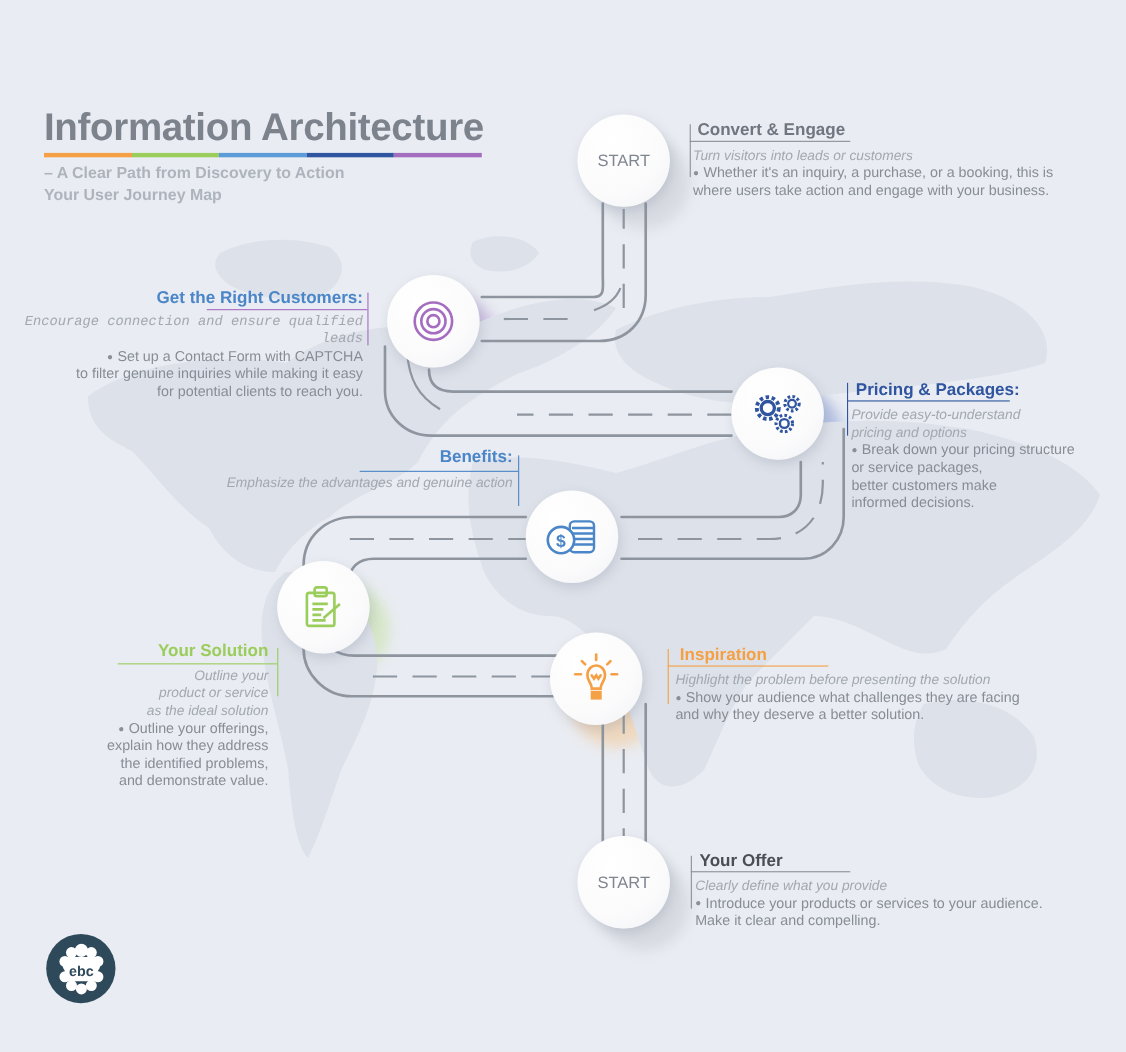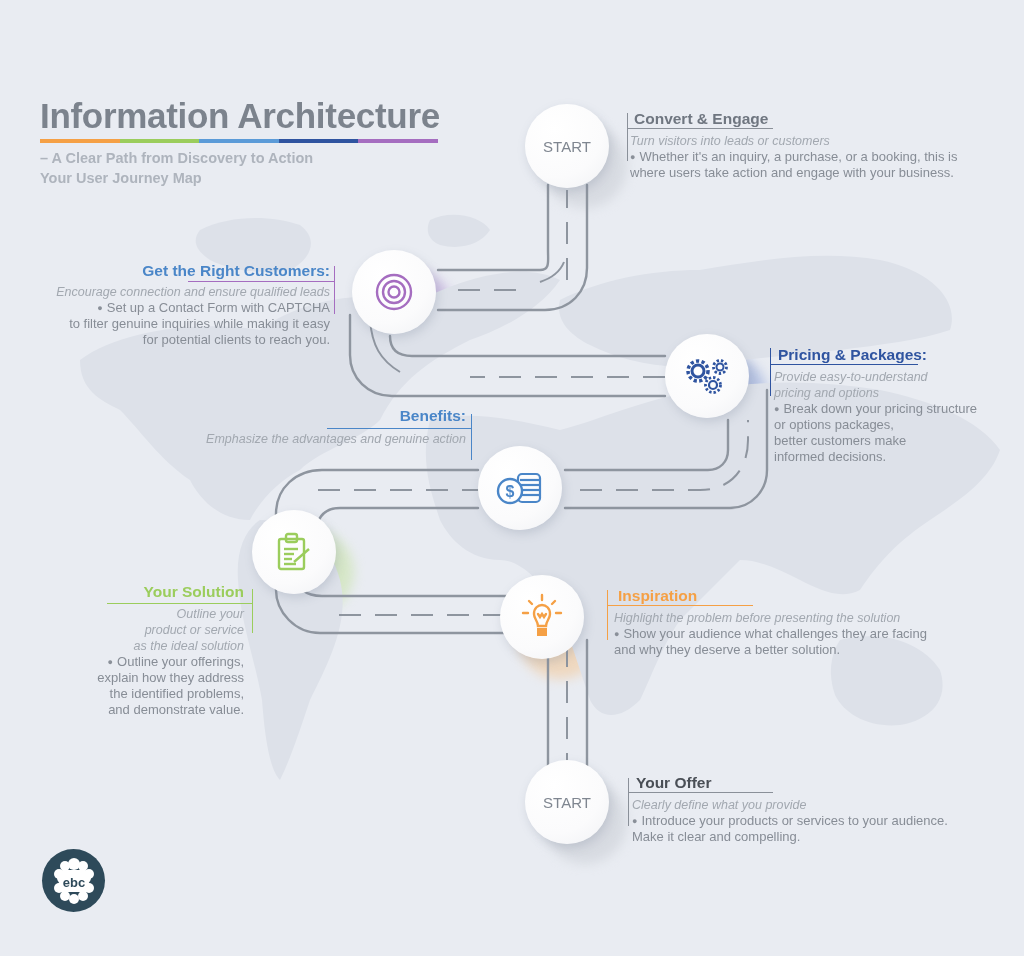--- a/index.html
+++ b/index.html
@@ -196,34 +196,34 @@
   <span class="head" style="color:#6F7680; margin-left:4px;">Convert &amp; Engage</span>
   <div class="sub" style="margin-top:5px;">Turn visitors into leads or customers</div>
   <div class="bullet">Whether it's an inquiry, a purchase, or a booking, this is</div>
   <div>where users take action and engage with your business.</div>
 </div>
 
 <div class="vline" style="left:334px; top:266px; height:48px; background:#A56DC0;"></div>
 <div class="hline" style="left:188px; top:281px; width:146px; background:#A56DC0;"></div>
 <div class="label r" style="right:694px; top:263px; width:320px;">
   <span class="head" style="color:#4A86C8;">Get the Right Customers:</span>
-  <div class="sub" style="margin-top:4px;">Encourage connection and ensure qualified leads</div>
+  <div class="sub" style="margin-top:4px;font-family:Liberation Mono, monospace;">Encourage connection and ensure qualified leads</div>
   <div class="bullet">Set up a Contact Form with CAPTCHA</div>
   <div>to filter genuine inquiries while making it easy</div>
   <div>for potential clients to reach you.</div>
 </div>
 
 <div class="vline" style="left:770px; top:348px; height:48px; background:#2F54A0;"></div>
 <div class="hline" style="left:770px; top:364px; width:148px; background:#2F54A0;"></div>
 <div class="label" style="left:774px; top:347px;">
   <span class="head" style="color:#2F54A0; margin-left:4px;">Pricing &amp; Packages:</span>
   <div class="sub" style="margin-top:5px;">Provide easy-to-understand</div>
   <div class="sub">pricing and options</div>
   <div class="bullet">Break down your pricing structure</div>
-  <div>or options packages,</div>
+  <div>or service packages,</div>
   <div>better customers make</div>
   <div>informed decisions.</div>
 </div>
 
 <div class="vline" style="left:471px; top:414px; height:46px; background:#4A86C8;"></div>
 <div class="hline" style="left:327px; top:428px; width:144px; background:#4A86C8;"></div>
 <div class="label r" style="right:558px; top:408px; width:320px;">
   <span class="head" style="color:#4A86C8;">Benefits:</span>
   <div class="sub" style="margin-top:6px;">Emphasize the advantages and genuine action</div>
 </div>

